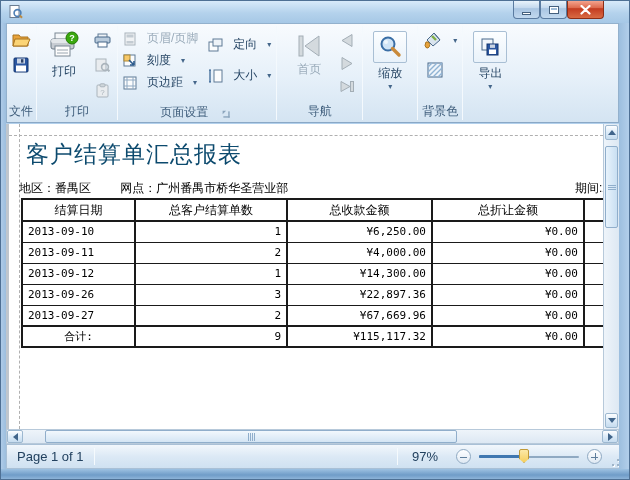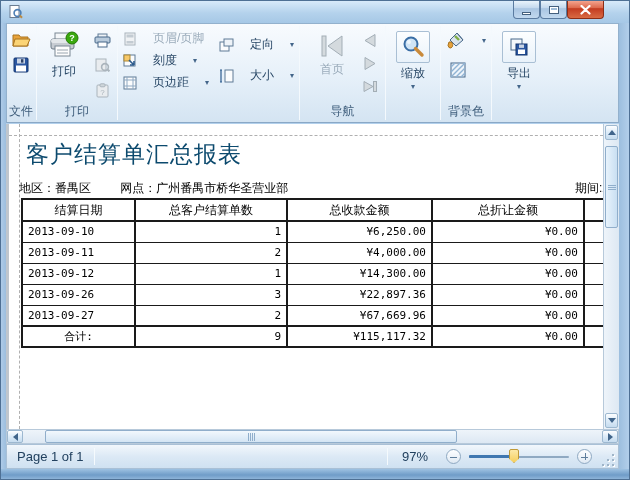--- a/index.html
+++ b/index.html
@@ -27,21 +27,21 @@
   .group { display:flex; flex-direction:column; padding:3px 2px 0 2px; }
   .gbody { flex:1; display:flex; align-items:flex-start; gap:2px; }
   .glabel { height:19px; text-align:center; font-size:12px; color:#3e5d7b; line-height:17px; white-space:nowrap; }
   .gsep { width:1px; background:#bdd0e1; border-right:1px solid #f4f9fd; margin:2px 1px; }
   .bigbtn { width:48px; display:flex; flex-direction:column; align-items:center; padding-top:4px; gap:2px;
     font-size:12px; color:#1f3f5f; }
   .bigbtn .blabel { white-space:nowrap; }
   .iconframe { width:34px; height:32px; border:1px solid #a9bfd4; border-radius:2px;
     background:linear-gradient(#fcfeff,#e9f2fa); display:flex; align-items:center; justify-content:center; }
   .stackcol { display:flex; flex-direction:column; gap:3px; padding-top:2px; }
-  .rowbtn { display:flex; align-items:center; gap:16px; font-size:12px; color:#1f3f5f; padding:1px 2px; white-space:nowrap; }
+  .rowbtn { display:flex; align-items:center; gap:10px; font-size:12px; color:#1f3f5f; padding:1px 2px; white-space:nowrap; }
   .rowbtn.disabled, .bigbtn.disabled, .smallbtn.disabled { color:#9aabba; }
   .smallbtn { width:24px; height:22px; display:flex; align-items:center; justify-content:center; }
   .chev { font-size:8px; color:#44668a; line-height:6px; }
   .twocol { display:flex; gap:6px; }
   .launcher { width:9px; height:9px; border-left:2px solid #8ba5bd; border-top:2px solid #8ba5bd; position:relative; margin:4px 3px 0 2px; display:inline-block; }
   .launcher::after { content:""; position:absolute; right:-1px; bottom:-1px; width:0; height:0;
     border-left:5px solid transparent; border-bottom:5px solid #8ba5bd; }
   .glabel-flex { display:flex; align-items:center; justify-content:center; }
 
   
@@ -78,21 +78,21 @@
   .hscroll { position:absolute; left:5px; right:10px; bottom:35px; height:15px;
     background:linear-gradient(#eef4fa,#dde8f3); border:1px solid #b7c9da; }
   .hbtn { position:absolute; top:0; bottom:0; width:16px; display:flex; align-items:center; justify-content:center;
     background:linear-gradient(#fdfeff,#dcebf8 50%,#c6dcef); border:1px solid #9db8d0; border-radius:2px; }
   .hthumb { position:absolute; top:0; bottom:0; left:38px; width:412px; border:1px solid #90aecb; border-radius:2px;
     background:linear-gradient(#f2f8fd,#d4e5f4); display:flex; align-items:center; justify-content:center; }
   .grip-v { height:8px; display:flex; gap:1px; }
   .grip-v i { width:1px; background:#90aecb; }
 
   
-  .statusbar { position:absolute; left:5px; right:10px; bottom:10px; height:25px;
+  .statusbar { position:absolute; left:5px; right:0; bottom:10px; height:25px;
     background:linear-gradient(#f2f7fc,#dcE9f5 50%,#cfe1f1); border:1px solid #a9c0d6;
     display:flex; align-items:center; font-size:13px; color:#22415f; }
   .pageinfo { padding:0 10px; }
   .ssep { width:1px; height:17px; background:#b4c8da; border-right:1px solid #f5fafd; }
   .spacer { flex:1; }
   .zoompct { padding:0 14px; }
   .roundbtn { width:15px; height:15px; border-radius:50%; border:1px solid #8fa9c2;
     background:linear-gradient(#fdfeff,#dfe9f3); position:relative; margin:0 4px; }
   .roundbtn .bar { position:absolute; left:3px; right:3px; top:6.5px; height:1.5px; background:#5f7e9c; }
   .roundbtn .bar2 { position:absolute; top:3px; bottom:3px; left:6.5px; width:1.5px; background:#5f7e9c; }
@@ -250,20 +250,24 @@
           </div>
           <div class="rowbtn">
             <svg width="15" height="14" viewBox="0 0 15 14">
                 <path d="M2 1 v12 M1 1 h2 M1 13 h2" stroke="#2d5c8e" stroke-width="1.2" fill="none"></path>
                 <rect x="6" y="1" width="8" height="12" fill="#fbfcfd" stroke="#5f7b96"></rect>
               </svg>
             <span>大小</span>
             <span class="chev">▾</span>
           </div>
         </div>
+      </div>
+      <div class="glabel glabel-flex">
+        <span>页面设置</span>
+        <span class="launcher" style="transform:scale(0.7) rotate(180deg); margin-left:14px;"></span>
       </div>
     </div>
     <div class="gsep"></div>
 
     <div class="group">
       <div class="gbody">
         <div class="gsep"></div>
         <div class="bigbtn disabled" style="padding-top:6px;justify-content:center;">
           <svg width="26" height="26" viewBox="0 0 26 26">
               <rect x="3" y="3" width="4" height="20" fill="#d4dade" stroke="#a3aeb6"></rect>

